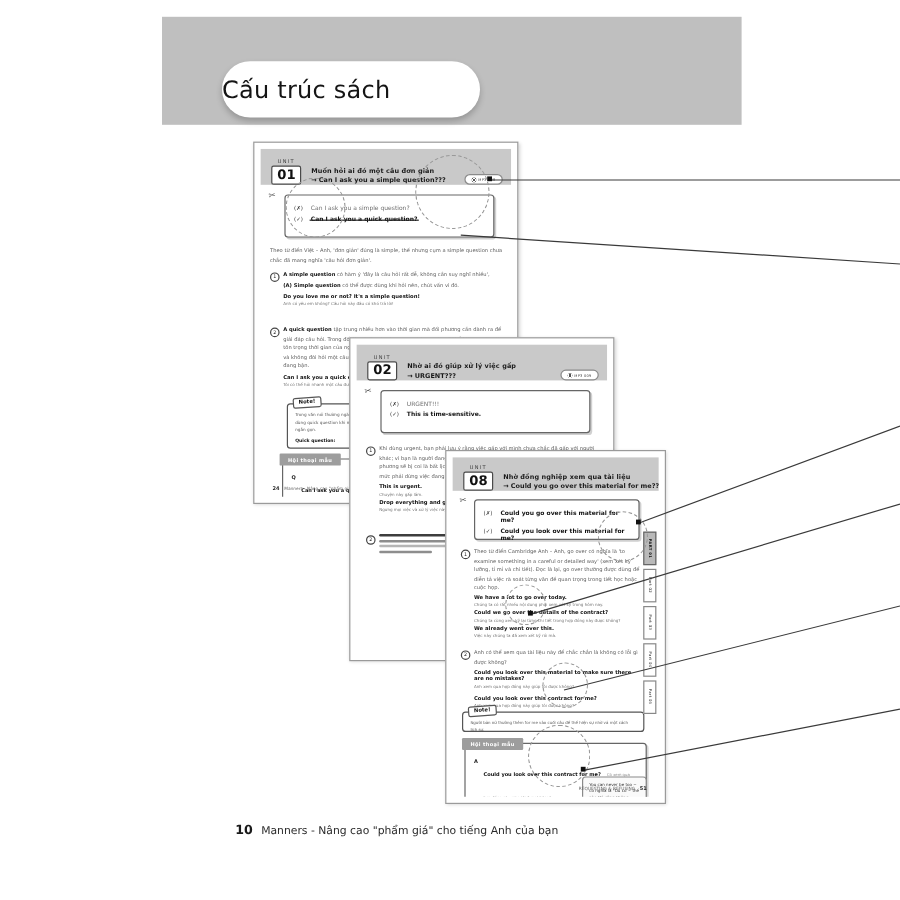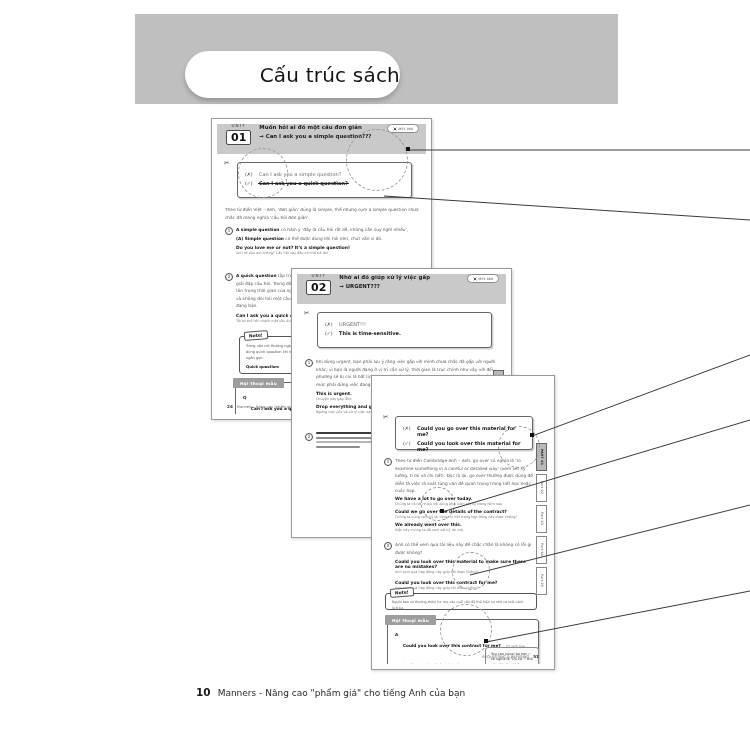--- a/index.html
+++ b/index.html
@@ -12,38 +12,38 @@
 
   
   .header-band{
     position:absolute;left:135px;top:14px;width:483px;height:90px;
     background:#bfbfbf;
   }
   .header-pill{
     position:absolute;left:185px;top:51px;width:215px;height:47px;
     background:#ffffff;border-radius:24px;
     box-shadow:0 3px 5px rgba(0,0,0,0.22);
-    display:flex;align-items:center;justify-content:flex-end;
+    display:flex;align-items:center;justify-content:flex-start;
   }
   .header-pill span{
     font-size:20px;color:#141414;letter-spacing:.2px;font-weight:400;
   }
 
   
   .sheet{
     position:absolute;background:#ffffff;
     border:1px solid #9a9a9a;
     box-shadow:1px 1px 3px rgba(0,0,0,0.18);
     overflow:hidden;
   }
   .sheet-inner{position:absolute;inset:5px;overflow:hidden;}
 
   .unit-band{
     position:absolute;left:0;right:0;top:0;height:var(--bh,30px);
-    background:#c9c9c9;display:flex;align-items:flex-start;
+    background:#c9c9c9;display:flex;align-items:flex-end;
   }
   .unit-no{
     margin-left:9px;display:flex;flex-direction:column;align-items:center;
     line-height:1;
   }
   .unit-no .lbl{font-size:4.2px;letter-spacing:1.1px;color:#3a3a3a;margin-bottom:1.5px;}
   .unit-no .num{
     background:#fff;border:1px solid #4a4a4a;border-radius:2px;
     font-size:11px;font-weight:700;color:#111;padding:1px 4px;line-height:1.05;
   }
@@ -258,21 +258,21 @@
 
       </div>
 
       <div class="sheet-foot">
         <span class="pg">24</span>
         <span>Manners - Nâng cao "phẩm giá" cho tiếng Anh của bạn</span>
       </div>
     </div>
   </div>
 
-  <div class="sheet" style="left:291px;top:268px;width:219px;height:268px;">
+  <div class="sheet" style="left:291px;top:281px;width:219px;height:268px;">
     <div class="sheet-inner">
       <div class="unit-band" style="--bh:30px;height:30px;">
         <div class="unit-no">
           <div class="lbl">UNIT</div>
           <div class="num">02</div>
         </div>
         <div class="unit-title">
           <div class="t1">Nhờ ai đó giúp xử lý việc gấp</div>
           <div class="t2">→ URGENT???</div>
         </div>
@@ -328,20 +328,31 @@
 
       <div class="sheet-foot right">
         <span>Manners - Nâng cao "phẩm giá" cho tiếng Anh của bạn</span>
         <span class="pg">26</span>
       </div>
     </div>
   </div>
 
   <div class="sheet" style="left:371px;top:375px;width:182px;height:293px;">
     <div class="sheet-inner">
+      <div class="unit-band" style="--bh:28px;height:28px;">
+        <div class="unit-no">
+          <div class="lbl">UNIT</div>
+          <div class="num">08</div>
+        </div>
+        <div class="unit-title">
+          <div class="t1">Nhờ đồng nghiệp xem qua tài liệu</div>
+          <div class="t2">→ Could you go over this material for me???</div>
+        </div>
+
+      </div>
 
       <div class="scissors" style="left:6px;top:33px;">✂</div>
 
       <div class="cmp-box" style="left:18px;top:35px;width:138px;height:34px;">
         <div class="cmp-row">
           <span class="cmp-mark">(✗)</span>
           <span class="cmp-text good">Could you go over this material for me?</span>
         </div>
         <div class="cmp-row">
           <span class="cmp-mark">(✓)</span>

